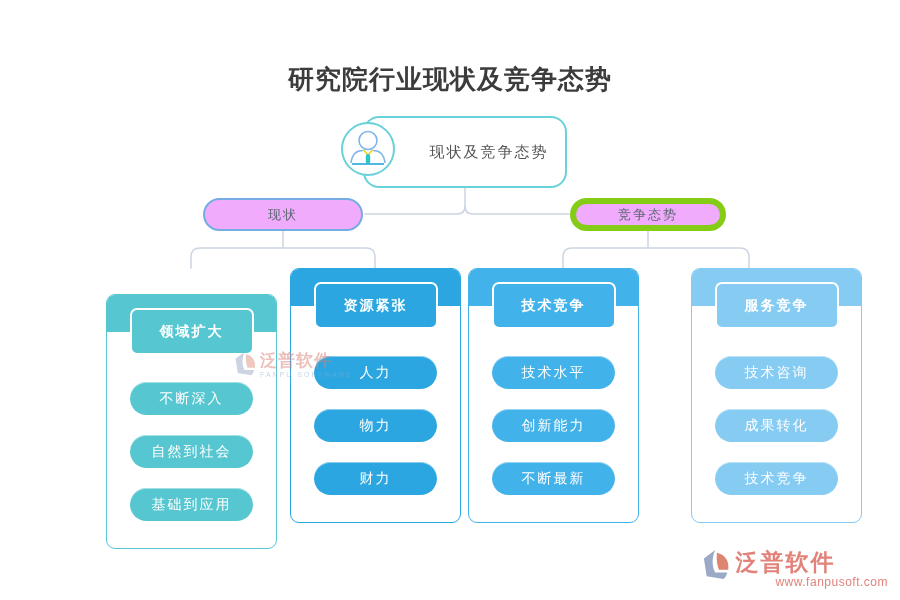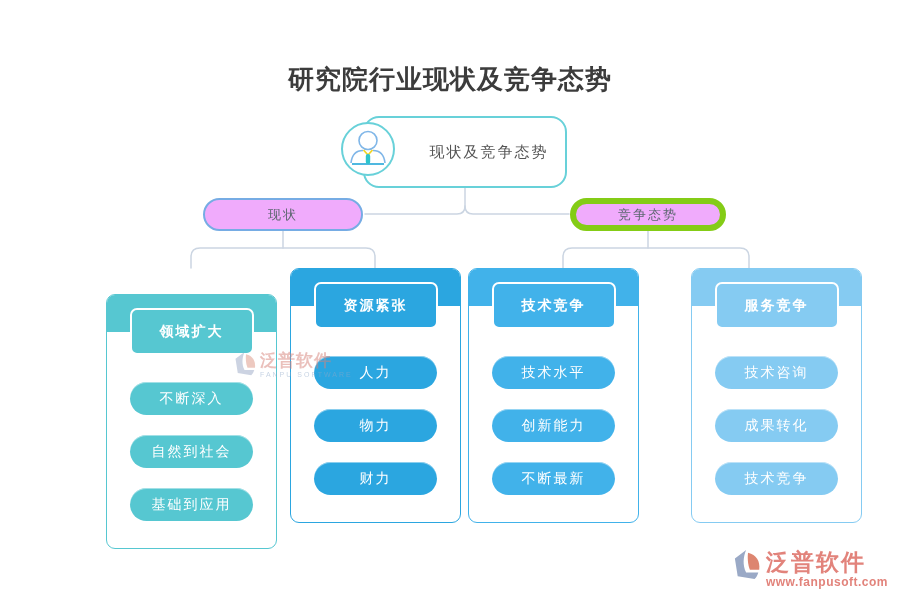--- a/index.html
+++ b/index.html
@@ -55,21 +55,21 @@
         color:#fff;font-size:14px;letter-spacing:2px;}
 
   
   .wm-center{position:absolute;left:234px;top:351px;display:flex;align-items:flex-start;
              gap:2px;opacity:.5;z-index:5;pointer-events:none;}
   .wm-center .brand{font-size:17px;font-weight:bold;color:#d6827a;letter-spacing:1px;line-height:20px;}
   .wm-center .sub{font-size:7px;color:#8fa8c8;letter-spacing:2px;line-height:8px;}
   .wm-corner{position:absolute;right:12px;bottom:11px;display:flex;align-items:flex-start;
              gap:3px;z-index:5;}
   .wm-corner .brand{font-size:23px;font-weight:bold;color:#e2837b;letter-spacing:2px;line-height:26px;}
-  .wm-corner .url{font-size:12px;font-weight:bold;color:#e2837b;letter-spacing:.5px;line-height:14px;}
+  .wm-corner .url{font-size:12px;font-weight:normal;color:#e2837b;letter-spacing:.5px;line-height:14px;margin-left:40px;}
 </style>
 </head>
 <body>
 
 <div class="canvas">
 
   <div class="title">研究院行业现状及竞争态势</div>
 
   <svg class="connectors" width="900" height="600">
     <g fill="none" stroke="#cbd5e2" stroke-width="1.5" stroke-linecap="round">

